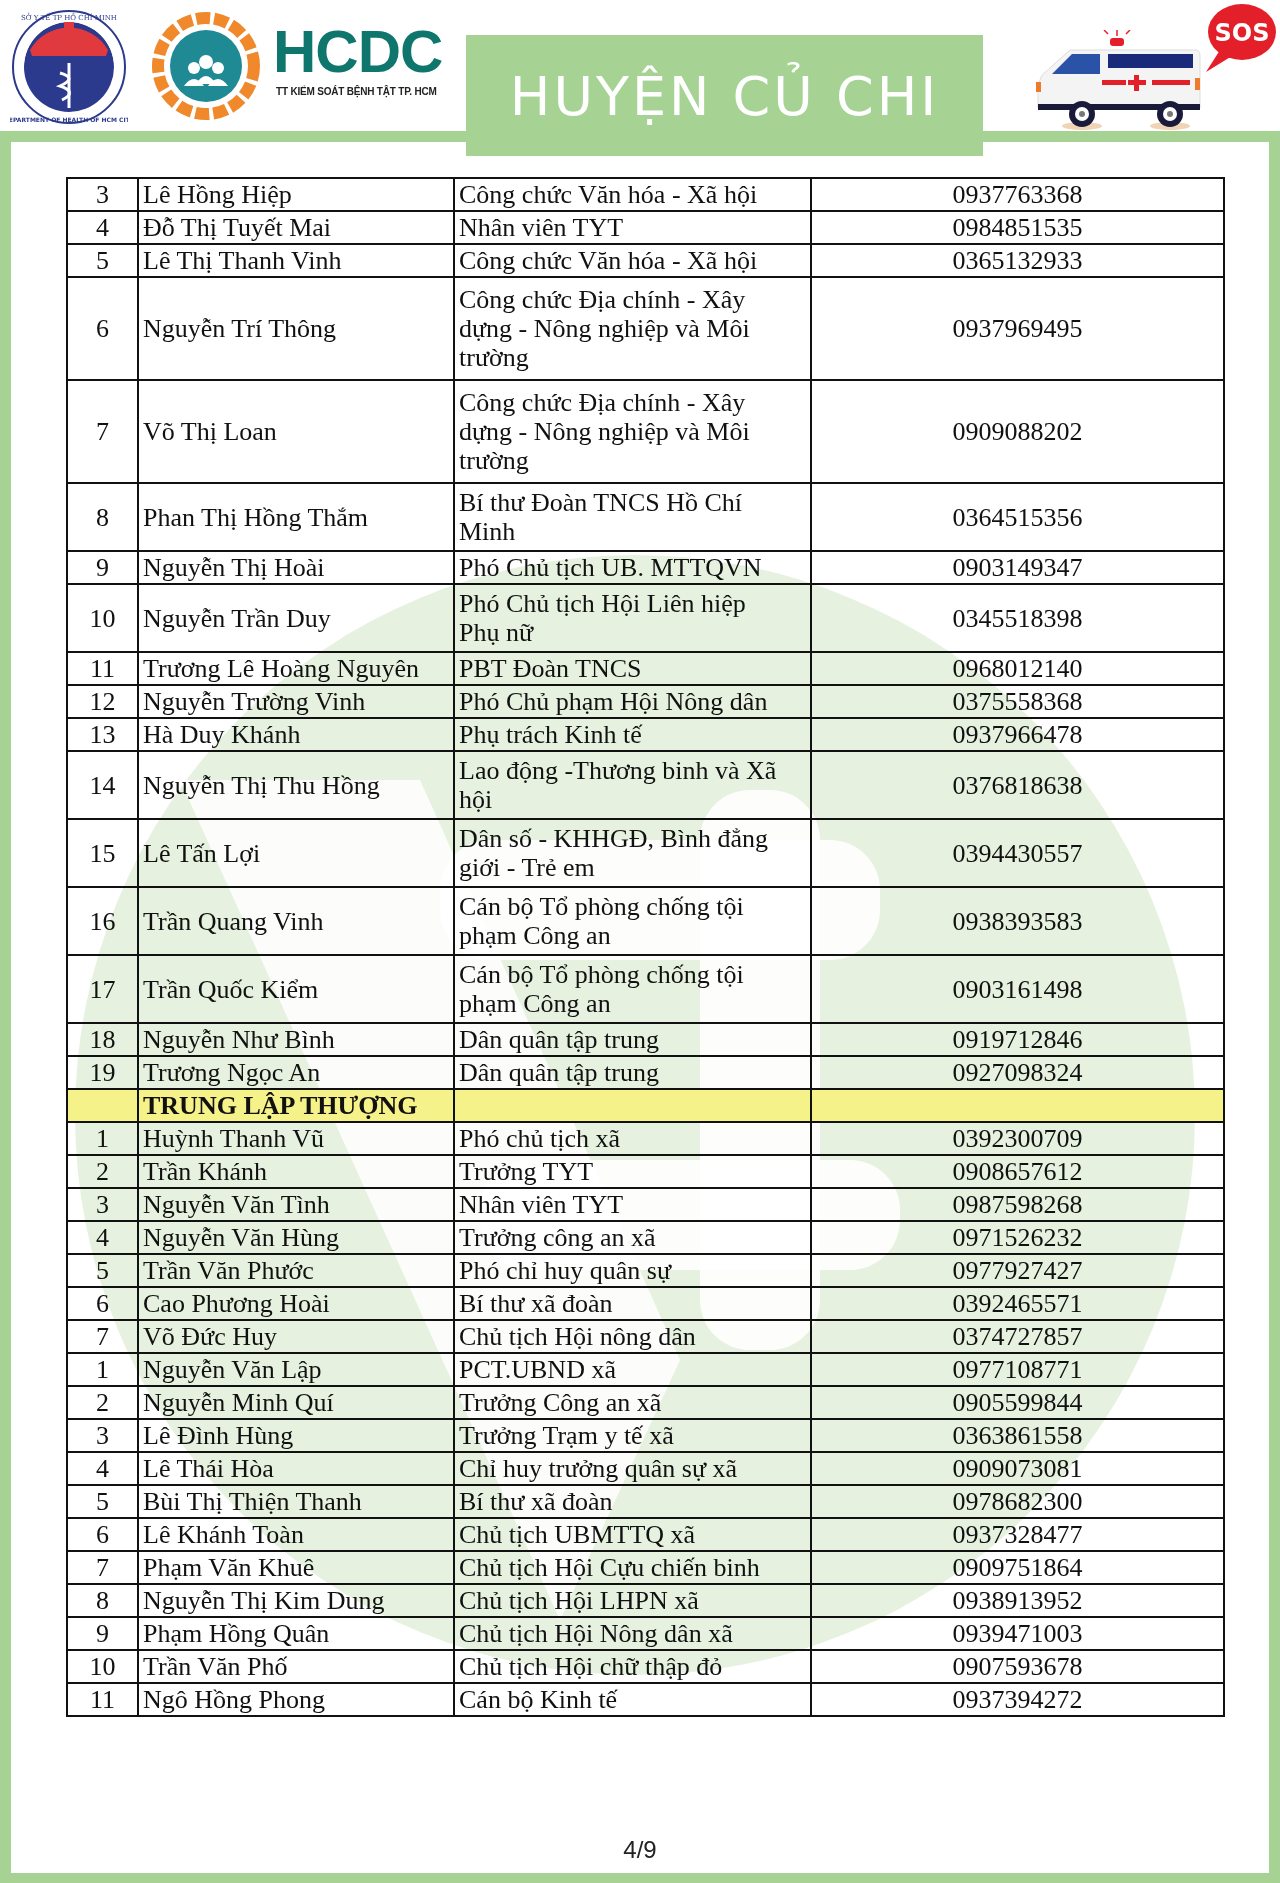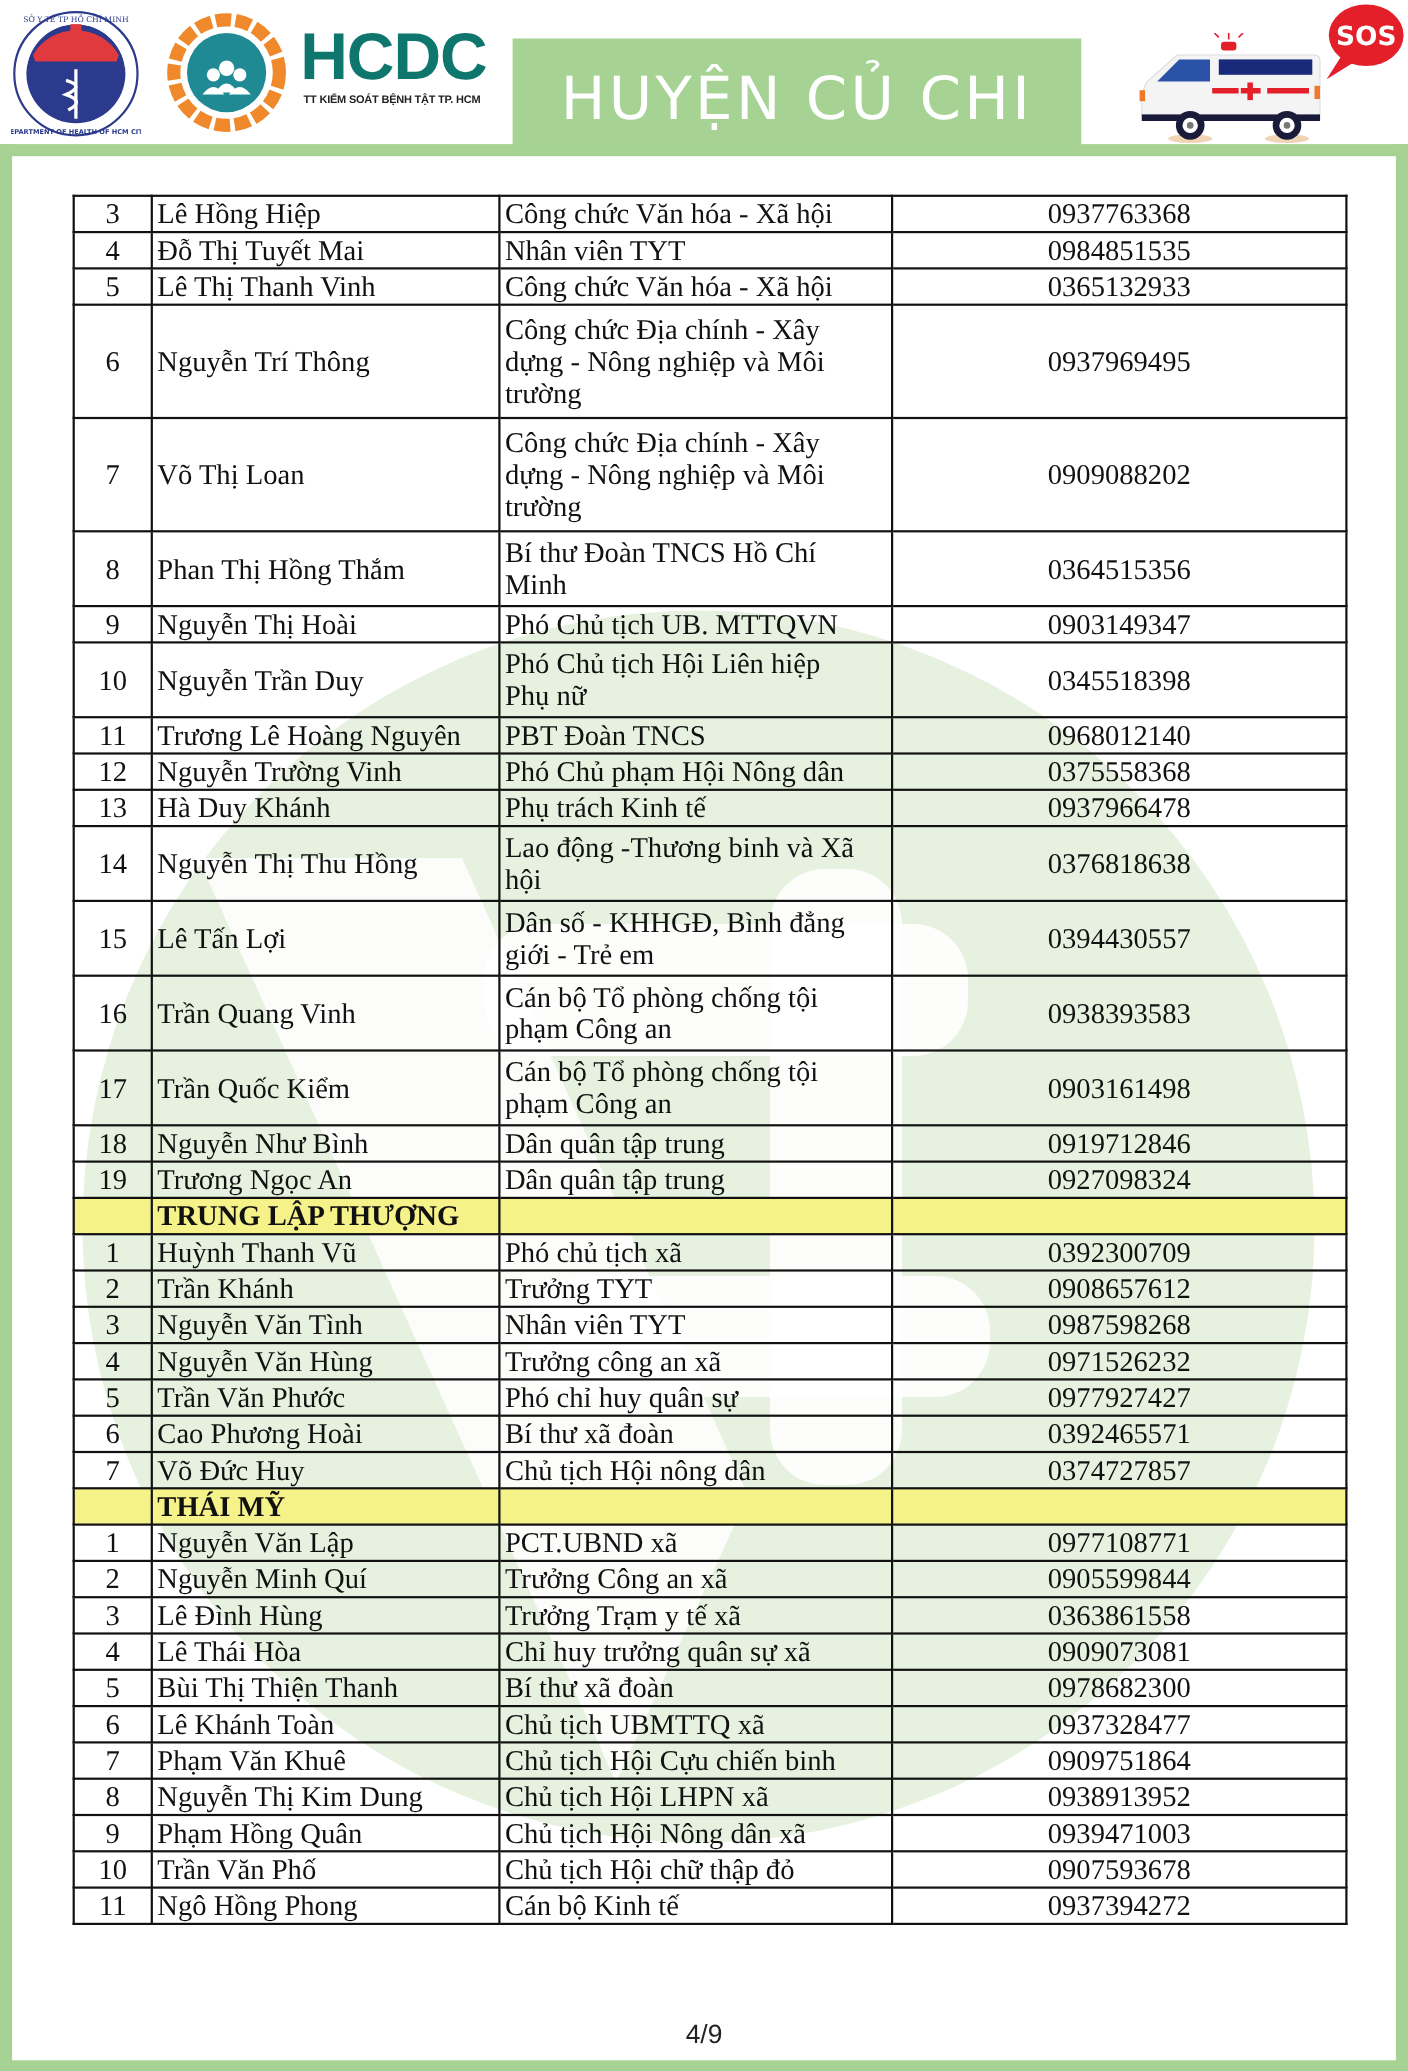--- a/index.html
+++ b/index.html
@@ -7,21 +7,21 @@
          font-family:"Liberation Serif","DejaVu Serif",serif; color:#111; }
 
   
   .header { position:absolute; left:0; top:0; width:1280px; height:132px; background:#fff; }
   .logo-doh { position:absolute; left:10px; top:8px; width:118px; height:118px; }
   .logo-hcdc-ring { position:absolute; left:150px; top:10px; width:112px; height:112px; }
   .hcdc-word { position:absolute; left:273px; top:22px; font-family:"Liberation Sans","DejaVu Sans",sans-serif;
                font-weight:bold; font-size:60px; letter-spacing:-1px; color:#0f766e; line-height:60px; }
   .hcdc-sub { position:absolute; left:276px; top:86px; font-family:"Liberation Sans","DejaVu Sans",sans-serif;
               font-weight:bold; font-size:10px; color:#222; letter-spacing:-0.2px; white-space:nowrap; }
-  .title-box { position:absolute; left:466px; top:35px; width:517px; height:106px; background:#a6d394;
+  .title-box { position:absolute; left:466px; top:35px; width:517px; height:121px; background:#a6d394;
                display:flex; align-items:center; justify-content:center; }
   .title-text { color:#fff; font-family:"DejaVu Sans","Liberation Sans",sans-serif; font-size:54px;
                 letter-spacing:3px; margin-top:2px; }
   .ambulance { position:absolute; left:1030px; top:30px; width:175px; height:100px; }
   .sos { position:absolute; left:1200px; top:2px; width:78px; height:74px; }
 
   
   .frame-top { position:absolute; left:0; top:131px; width:1280px; height:11px; background:#a6d394; }
   .frame-left { position:absolute; left:0; top:131px; width:11px; height:1752px; background:#a6d394; }
   .frame-right { position:absolute; left:1269px; top:131px; width:11px; height:1752px; background:#a6d394; }
@@ -333,26 +333,20 @@
         <td class="phone">0392465571</td>
       </tr>
       <tr class="r1">
         <td class="stt">7</td>
         <td>Võ Đức Huy</td>
         <td class="cell-lines">
           <div>Chủ tịch Hội nông dân</div>
         </td>
         <td class="phone">0374727857</td>
       </tr>
-      <tr class="section">
-        <td class="stt"></td>
-        <td>THÁI MỸ</td>
-        <td></td>
-        <td></td>
-      </tr>
       <tr class="r1">
         <td class="stt">1</td>
         <td>Nguyễn Văn Lập</td>
         <td class="cell-lines">
           <div>PCT.UBND xã</div>
         </td>
         <td class="phone">0977108771</td>
       </tr>
       <tr class="r1">
         <td class="stt">2</td>

